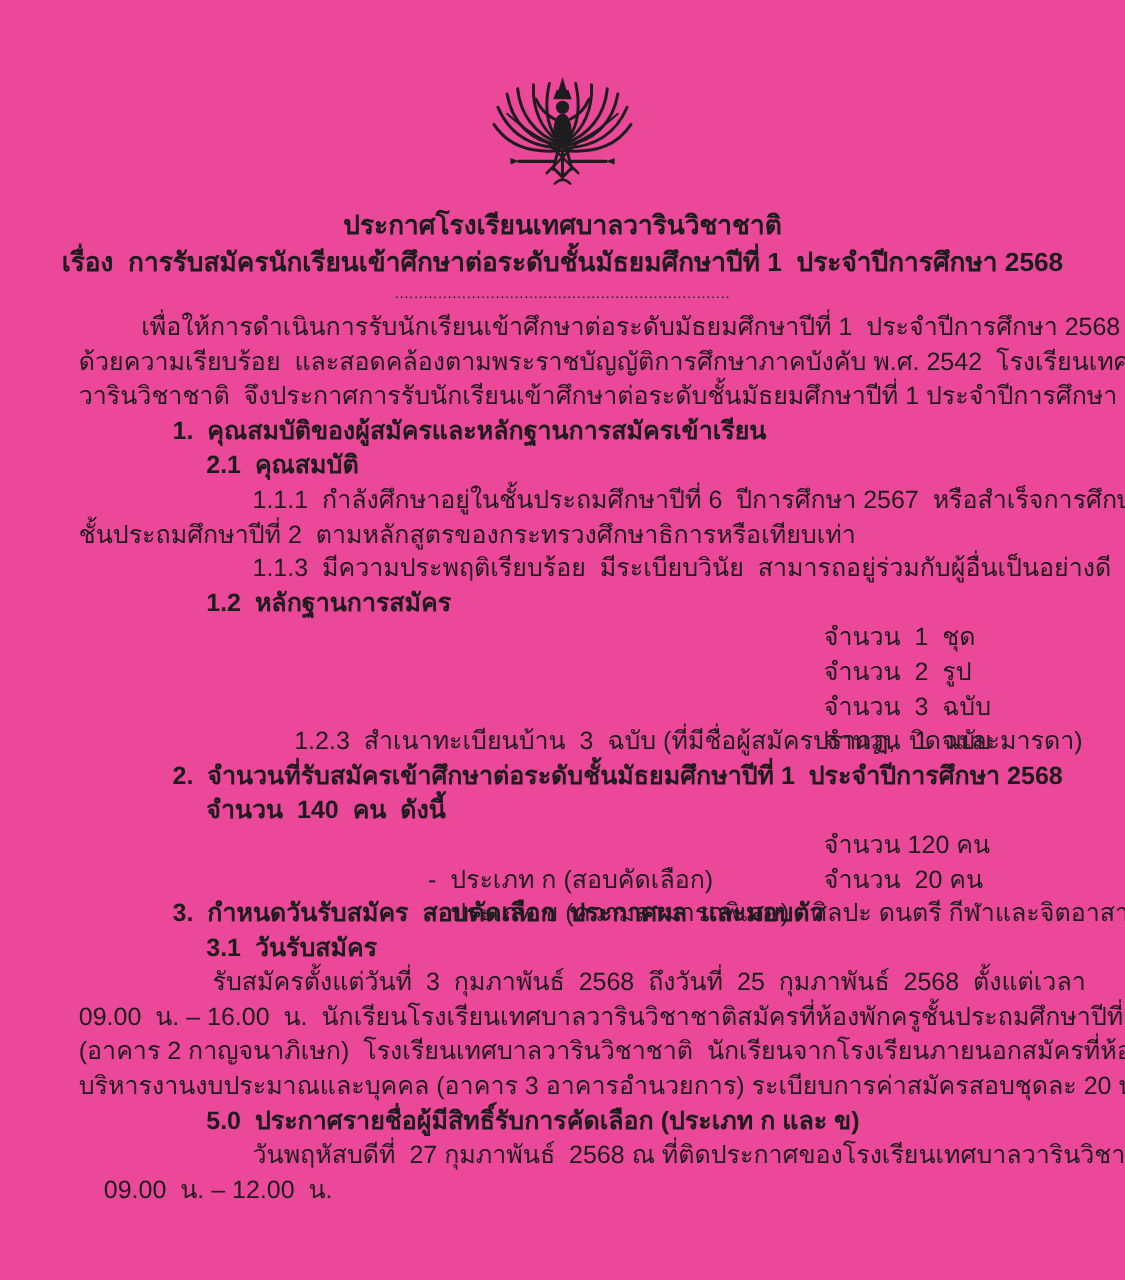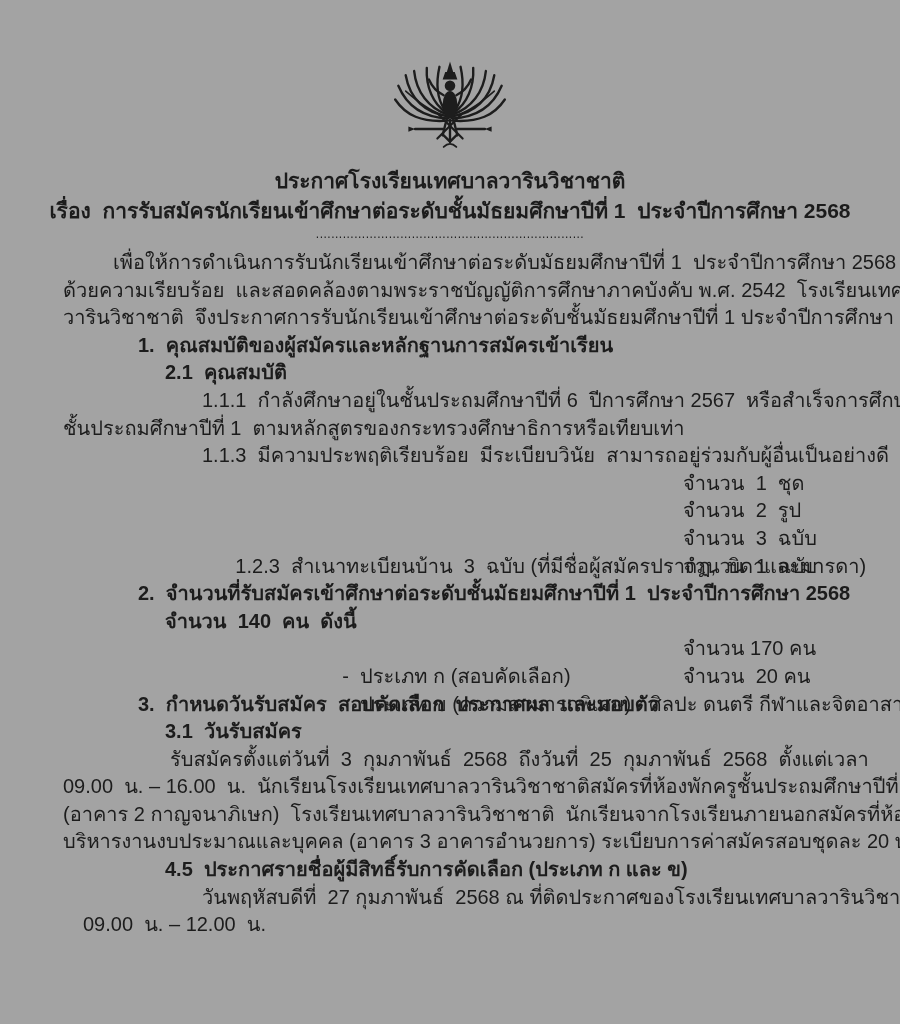--- a/index.html
+++ b/index.html
@@ -1,19 +1,19 @@
 <!DOCTYPE html>
 <html><head>
 <meta charset="utf-8">
 <style>
   html,body{margin:0;padding:0;background:#e8e8e8;}
   .page{
     position:relative;
     width:900px;height:1024px;
-    background:#a3a3a3;
+    background:#ec4899;
     color:#1c1c1c;
     font-family:"Liberation Sans","DejaVu Sans",sans-serif;
     overflow:hidden;
     margin:0 auto;
   }
   .emblem-wrap{display:flex;justify-content:center;padding-top:57px;height:104px;box-sizing:content-box;}
   .emblem-wrap svg{display:block;}
   .title{ text-align:center; font-weight:bold; white-space:pre; }
   .t1{font-size:21px; line-height:29px; margin-top:5px;}
   .t2{font-size:21px; line-height:32px;}
@@ -27,21 +27,21 @@
   }
   .bold{font-weight:bold;}
   .p-indent{padding-left:50px;}
   .h1{padding-left:75px;}
   .h2{padding-left:102px;}
   .h3{padding-left:139px;}
   .b31{padding-left:107px;}
   .dash{padding-left:246px;}
   .flush{padding-left:0;}
   .last{padding-left:20px;}
-  .right{position:absolute; left:620px; top:0; font-weight:normal;}
+  .right{position:absolute; left:596px; top:0; font-weight:normal;}
 </style>
 </head>
 <body>
 
 <div class="page">
 
   <div class="emblem-wrap">
     <svg width="116" height="104" viewBox="0 0 220 180" aria-hidden="true">
       <g stroke="#1d1d1d" stroke-width="4.5" fill="none" stroke-linecap="round">
 
@@ -100,54 +100,55 @@
 
   <div class="content">
 
     <div class="line p-indent">เพื่อให้การดำเนินการรับนักเรียนเข้าศึกษาต่อระดับมัธยมศึกษาปีที่ 1  ประจำปีการศึกษา 2568  เป็นไป</div>
     <div class="line flush">ด้วยความเรียบร้อย  และสอดคล้องตามพระราชบัญญัติการศึกษาภาคบังคับ พ.ศ. 2542  โรงเรียนเทศบาล</div>
     <div class="line flush">วารินวิชาชาติ  จึงประกาศการรับนักเรียนเข้าศึกษาต่อระดับชั้นมัธยมศึกษาปีที่ 1 ประจำปีการศึกษา 2568 ไว้ดังนี้</div>
 
     <div class="line h1 bold">1.  คุณสมบัติของผู้สมัครและหลักฐานการสมัครเข้าเรียน</div>
     <div class="line h2 bold">2.1  คุณสมบัติ</div>
     <div class="line h3">1.1.1  กำลังศึกษาอยู่ในชั้นประถมศึกษาปีที่ 6  ปีการศึกษา 2567  หรือสำเร็จการศึกษา</div>
-    <div class="line flush">ชั้นประถมศึกษาปีที่ 1  ตามหลักสูตรของกระทรวงศึกษาธิการหรือเทียบเท่า</div>
+    <div class="line flush">ชั้นประถมศึกษาปีที่ 2  ตามหลักสูตรของกระทรวงศึกษาธิการหรือเทียบเท่า</div>
     <div class="line h3">1.1.3  มีความประพฤติเรียบร้อย  มีระเบียบวินัย  สามารถอยู่ร่วมกับผู้อื่นเป็นอย่างดี</div>
 
+    <div class="line h2 bold">1.2  หลักฐานการสมัคร</div>
     <div class="line h3">
       <span class="right">จำนวน  1  ชุด</span>
     </div>
     <div class="line h3">
       <span class="right">จำนวน  2  รูป</span>
     </div>
     <div class="line h3">
       <span>1.2.3  สำเนาทะเบียนบ้าน  3  ฉบับ (ที่มีชื่อผู้สมัครปรากฏ,  บิดาและมารดา)</span>
       <span class="right">จำนวน  3  ฉบับ</span>
     </div>
     <div class="line h3">
       <span class="right">จำนวน  1  ฉบับ</span>
     </div>
 
     <div class="line h1 bold">2.  จำนวนที่รับสมัครเข้าศึกษาต่อระดับชั้นมัธยมศึกษาปีที่ 1  ประจำปีการศึกษา 2568</div>
     <div class="line h2 bold">จำนวน  140  คน  ดังนี้</div>
     <div class="line dash">
       <span>-  ประเภท ก (สอบคัดเลือก)</span>
-      <span class="right">จำนวน 170 คน</span>
+      <span class="right">จำนวน 120 คน</span>
     </div>
     <div class="line dash">
       <span>-  ประเภท ข (ความสามารถพิเศษ) - ศิลปะ ดนตรี กีฬาและจิตอาสา</span>
       <span class="right">จำนวน  20 คน</span>
     </div>
 
     <div class="line h1 bold">3.  กำหนดวันรับสมัคร  สอบคัดเลือก  ประกาศผล  และมอบตัว</div>
     <div class="line h2 bold">3.1  วันรับสมัคร</div>
     <div class="line b31">รับสมัครตั้งแต่วันที่  3  กุมภาพันธ์  2568  ถึงวันที่  25  กุมภาพันธ์  2568  ตั้งแต่เวลา</div>
     <div class="line flush">09.00  น. – 16.00  น.  นักเรียนโรงเรียนเทศบาลวารินวิชาชาติสมัครที่ห้องพักครูชั้นประถมศึกษาปีที่ 6  ชั้น 4</div>
     <div class="line flush">(อาคาร 2 กาญจนาภิเษก)  โรงเรียนเทศบาลวารินวิชาชาติ  นักเรียนจากโรงเรียนภายนอกสมัครที่ห้องกลุ่มงาน</div>
     <div class="line flush">บริหารงานงบประมาณและบุคคล (อาคาร 3 อาคารอำนวยการ) ระเบียบการค่าสมัครสอบชุดละ 20 บาท</div>
 
-    <div class="line h2 bold">4.5  ประกาศรายชื่อผู้มีสิทธิ์รับการคัดเลือก (ประเภท ก และ ข)</div>
+    <div class="line h2 bold">5.0  ประกาศรายชื่อผู้มีสิทธิ์รับการคัดเลือก (ประเภท ก และ ข)</div>
     <div class="line h3">วันพฤหัสบดีที่  27 กุมภาพันธ์  2568 ณ ที่ติดประกาศของโรงเรียนเทศบาลวารินวิชาชาติ</div>
 
     <div class="line last">09.00  น. – 12.00  น.</div>
 
   </div>
 </div>
 
 </body></html>

